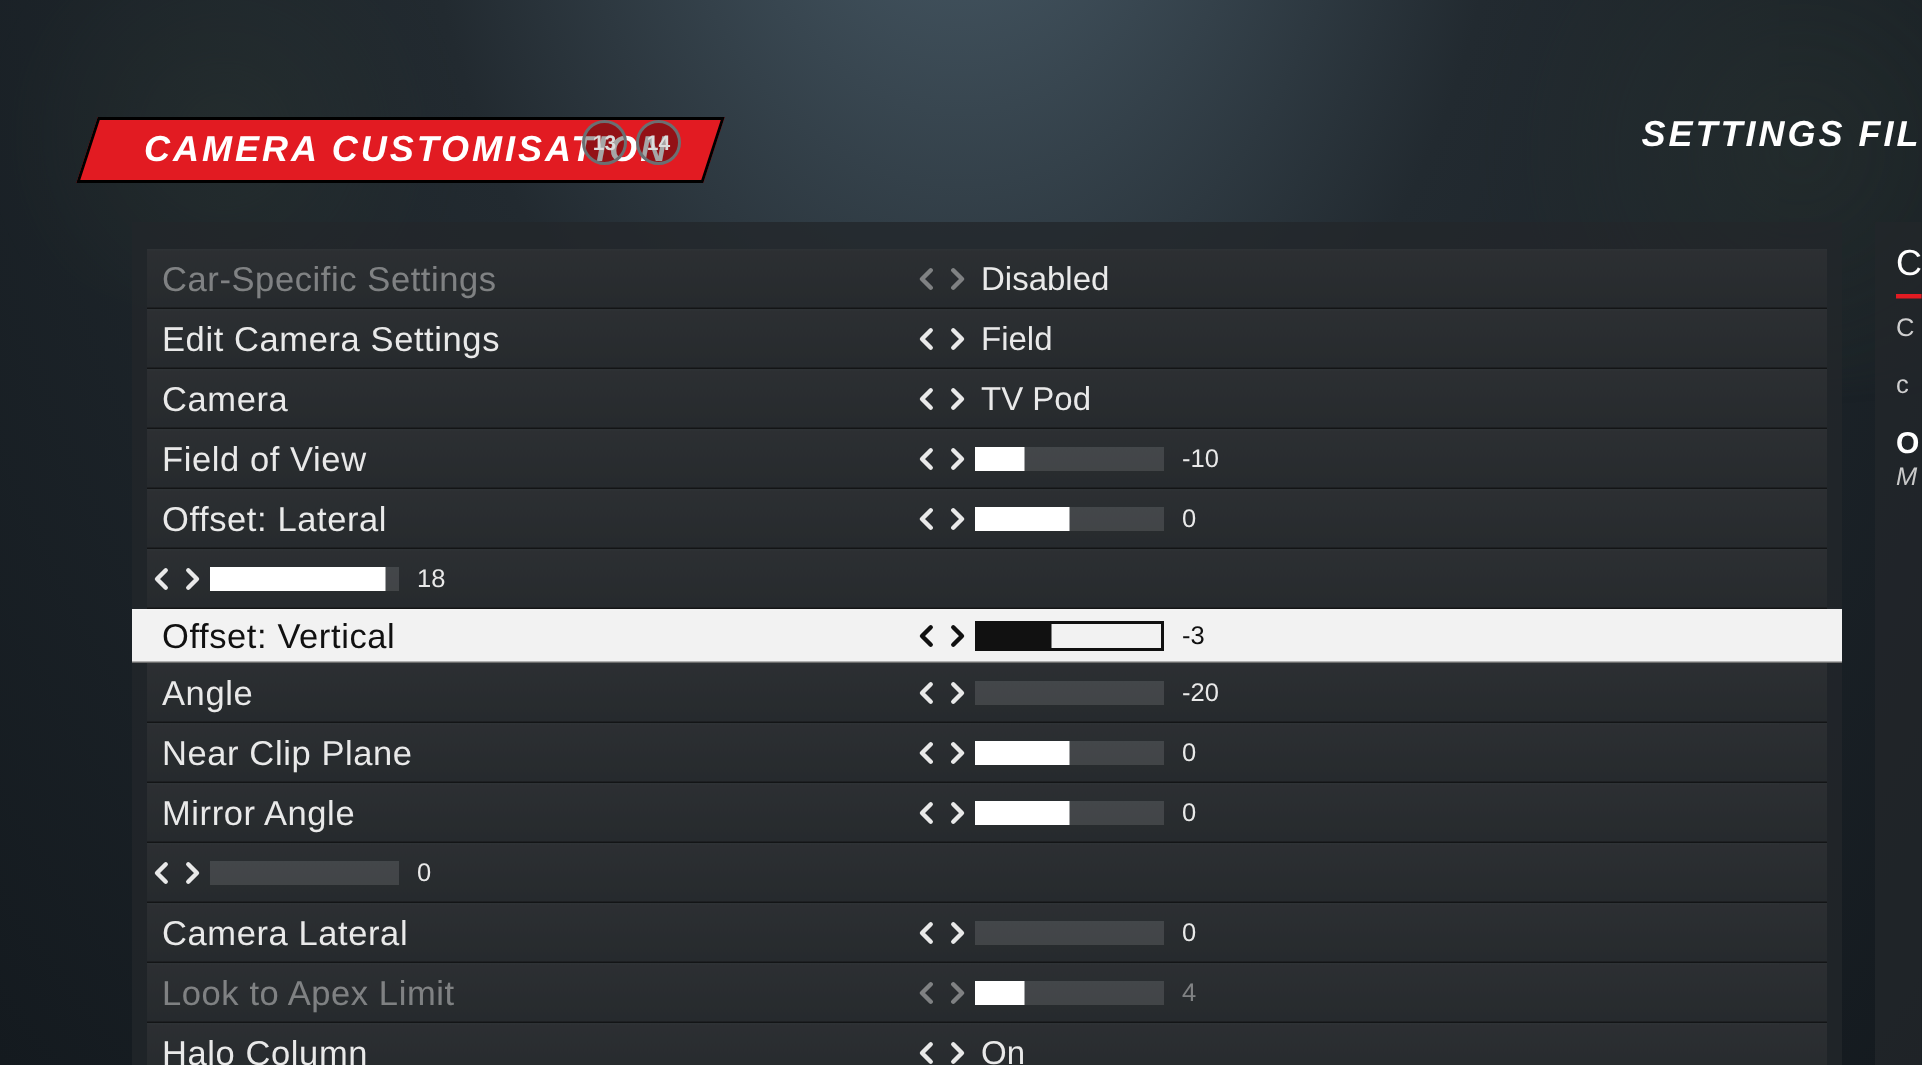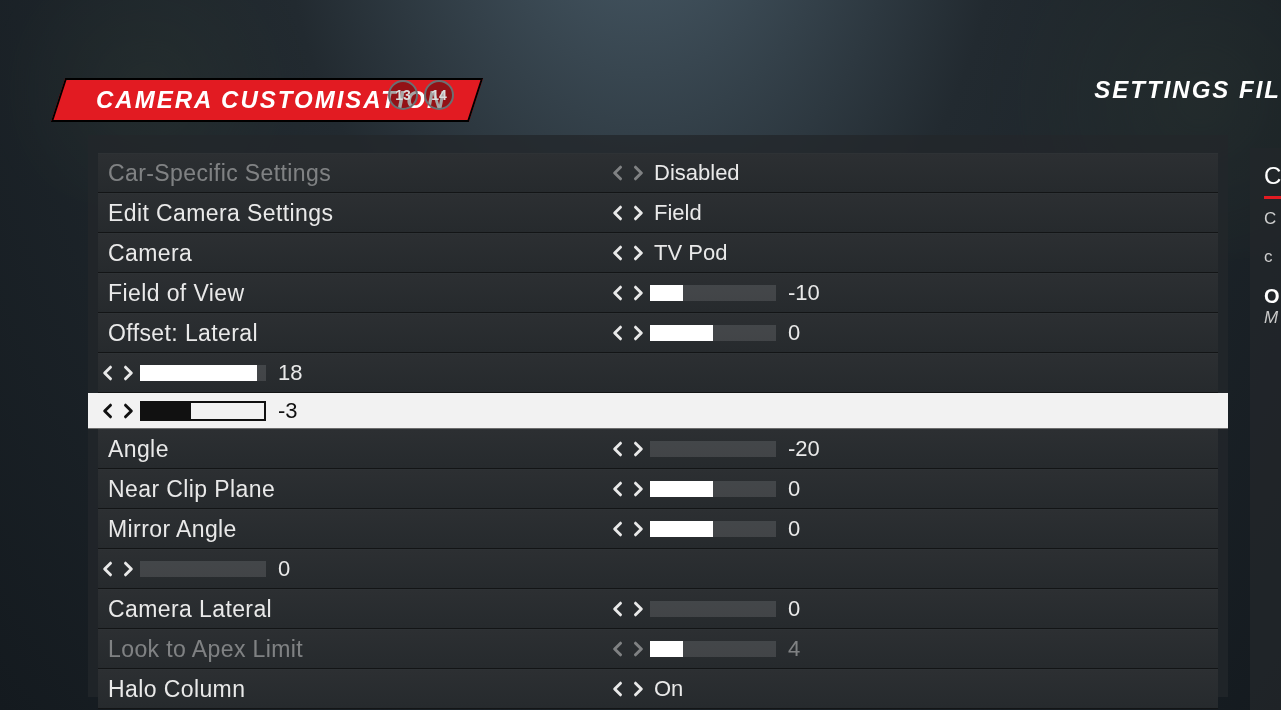--- a/index.html
+++ b/index.html
@@ -47,21 +47,21 @@
 
   .right-header {
     position:absolute; right:0; top:-2px;
     color:#fff; font-weight:800; font-style:italic; letter-spacing:2px;
     font-size:24px;
     margin-left:28px;
   }
 
   .panel {
     position:absolute;
-    left:88px; top:135px;
+    left:88px; top:148px;
     width:1140px; height:562px;
     background: rgba(34,38,42,.78);
     padding:18px 10px 0 10px;
   }
   .sidepanel-hint {
     position:absolute;
     left:1250px; top:148px;
     width:200px; height:562px;
     background: rgba(34,38,42,.78);
     padding:14px;
@@ -115,21 +115,21 @@
     background: rgba(255,255,255,.12);
     margin-right:8px;
     position:relative;
   }
   .bar .fill {
     position:absolute; left:0; top:0; bottom:0;
     background:#fff;
   }
   .value {
     flex: 0 0 auto;
-    font-size:22px;
+    font-size:17px;
     color:#e9e9e9;
     padding-left:4px;
     font-variant-numeric: tabular-nums;
   }
   .textvalue {
     font-size:22px;
     color:#e9e9e9;
     padding-left:4px;
   }
 </style>
@@ -227,20 +227,21 @@
   <svg viewBox="0 0 24 24">
           <polyline points="9 5 16 12 9 19"></polyline>
         </svg>
       </div>
       <div class="bar">
         <div class="fill" style="width: 93%;"></div>
       </div>
       <div class="value">18</div>
     </div>
     <div class="row selected">
+      <div class="label">Offset: Vertical</div>
       <div class="arrows">
   <svg viewBox="0 0 24 24">
           <polyline points="15 5 8 12 15 19"></polyline>
         </svg>
   <svg viewBox="0 0 24 24">
           <polyline points="9 5 16 12 9 19"></polyline>
         </svg>
       </div>
       <div class="bar">
         <div class="fill" style="width: 40%;"></div>

